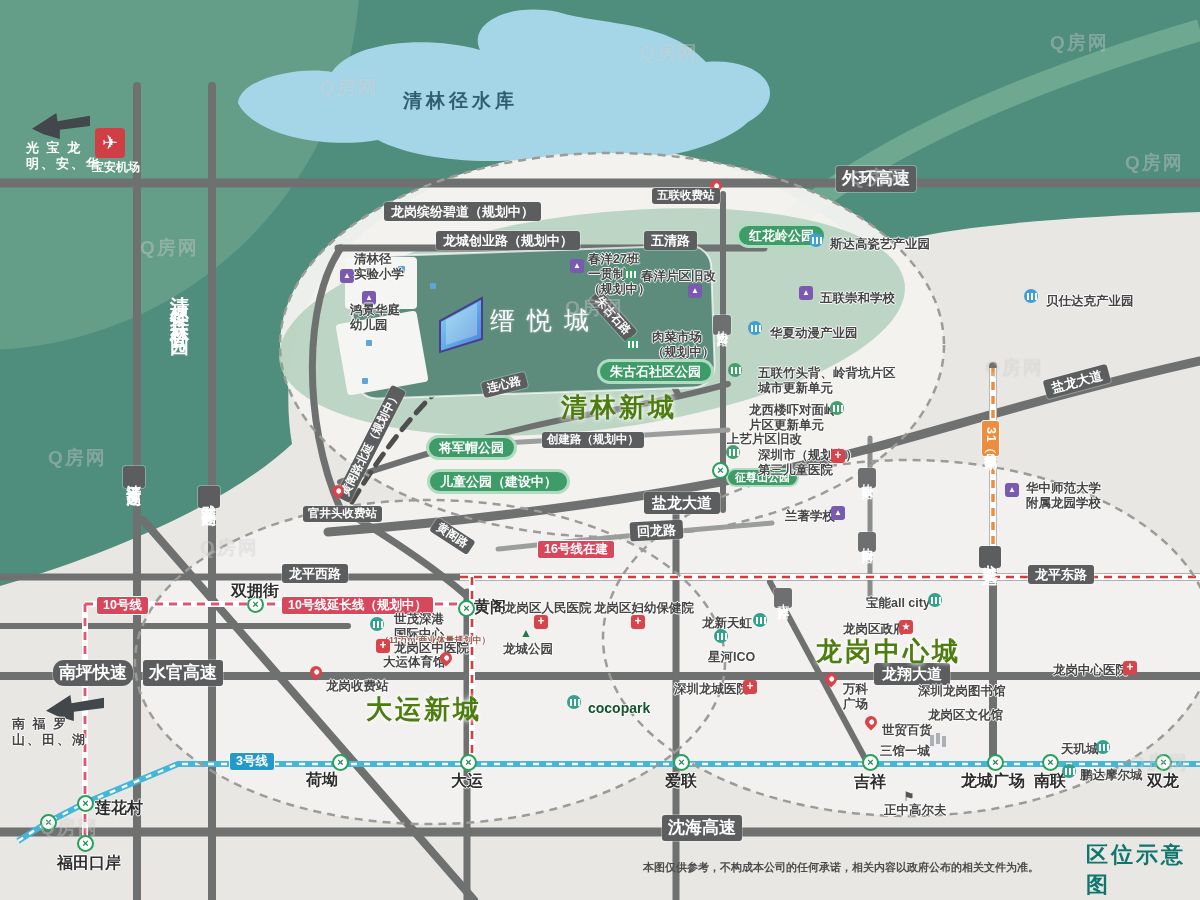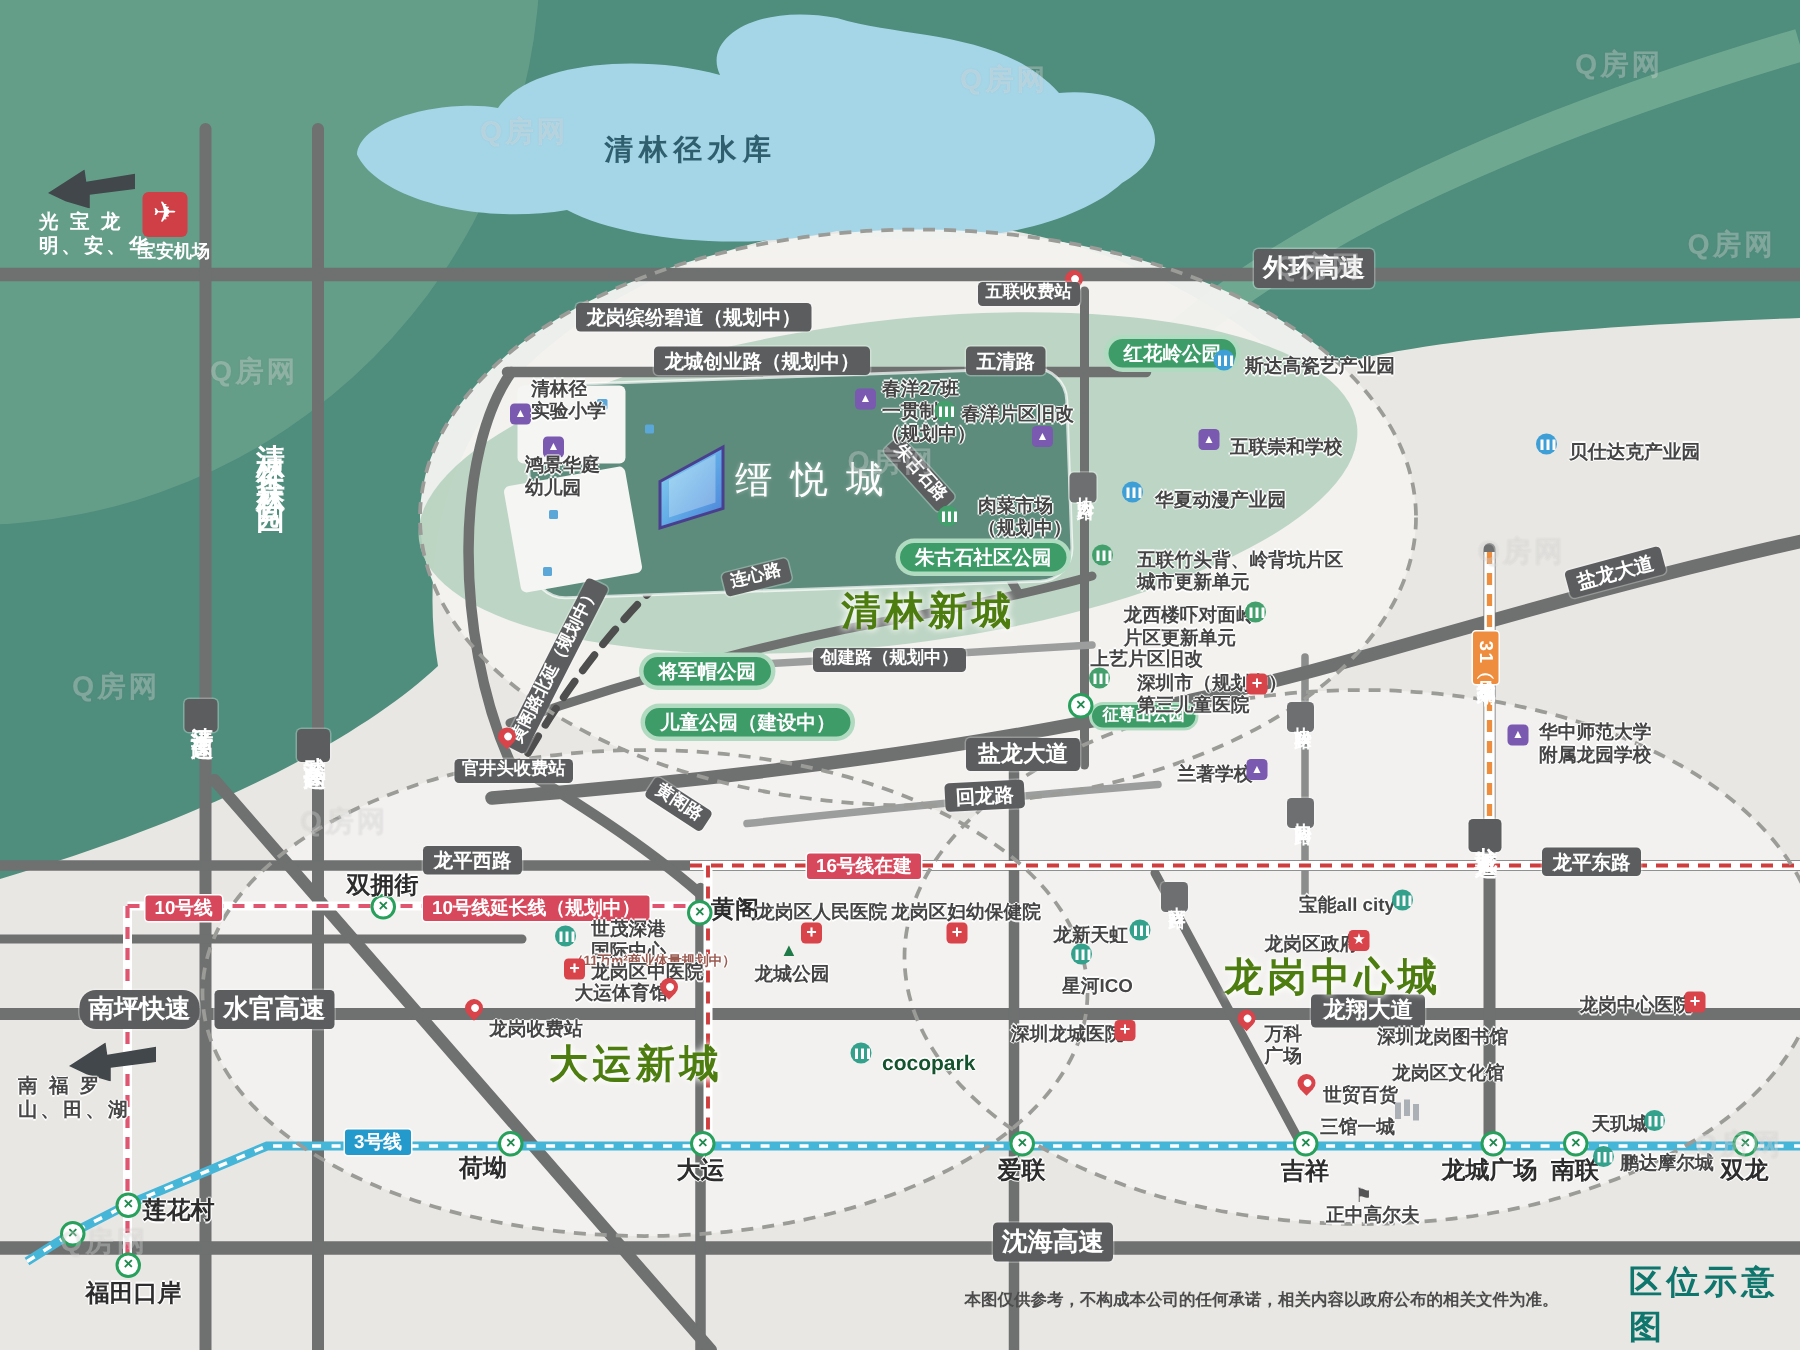--- a/index.html
+++ b/index.html
@@ -260,21 +260,21 @@
       </div>
       <div class="it rb v sm" style="left: 774px; top: 588px;">
         <span class="ln">吉祥路</span>
       </div>
       <div class="it mt red" style="left: 96px; top: 596px;">
         <span class="ln">10号线</span>
       </div>
       <div class="it mt red" style="left: 281px; top: 596px;">
         <span class="ln">10号线延长线（规划中）</span>
       </div>
-      <div class="it mt red" style="left: 537px; top: 568px;">
+      <div class="it mt red" style="left: 537px; top: 540px;">
         <span class="ln">16号线在建</span>
       </div>
       <div class="it mt blue" style="left: 229px; top: 752px;">
         <span class="ln">3号线</span>
       </div>
       <div class="it mt org v" style="left: 981px; top: 420px;">
         <span class="ln">31号线（规划中）</span>
       </div>
       <div class="it big" style="left: 561px; top: 392px;">
         <span class="ln">清林新城</span>

